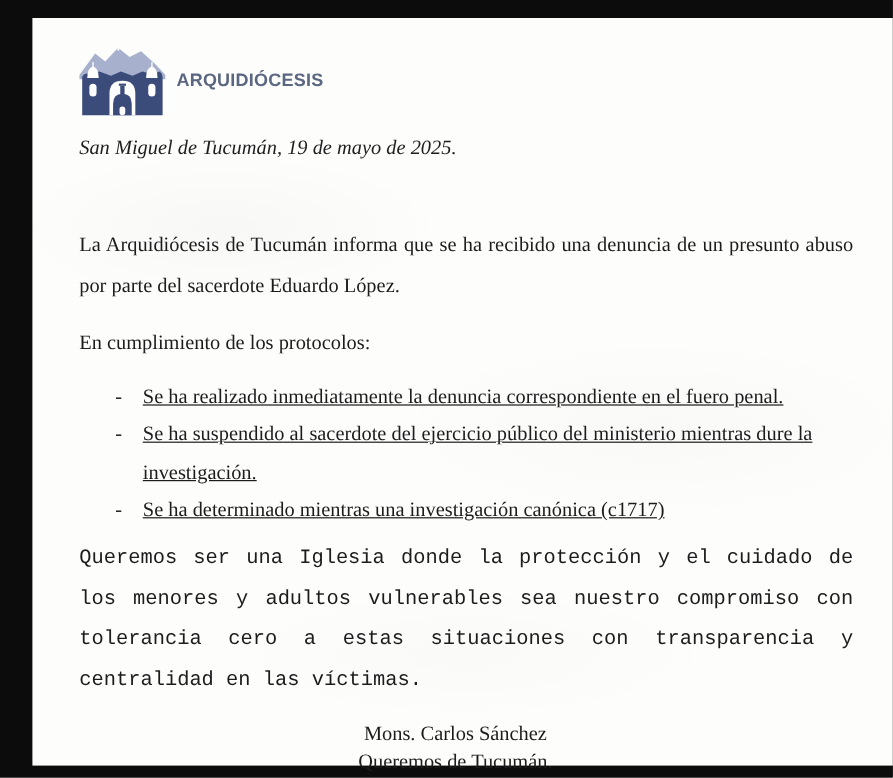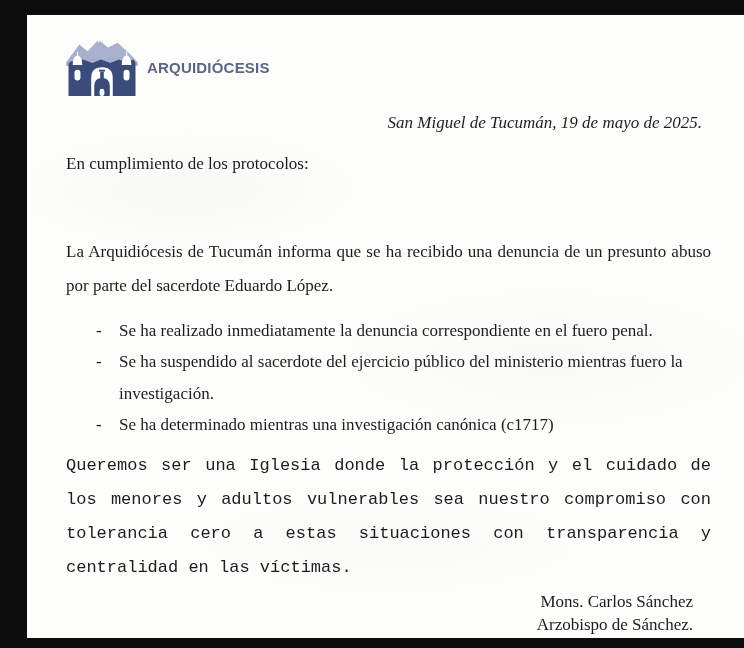--- a/index.html
+++ b/index.html
@@ -44,21 +44,21 @@
     font-family: "Liberation Sans", sans-serif;
     font-weight: 700;
     font-size: 15px;
     line-height: 1.32;
     letter-spacing: 0.2px;
     color: #5b6781;
   }
   .dateline {
     margin-top: 10px;
     padding-right: 9px;
-    text-align: right;
+    text-align: left;
     font-style: italic;
     font-size: 17px;
     color: #1e1e1e;
   }
   .body-par {
     margin: 0;
     font-size: 17px;
     line-height: 2.0;
     color: #1c1c1c;
     text-align: justify;
@@ -77,26 +77,27 @@
   .bullet { display: flex; }
   .bullet-marker {
     flex: none;
     width: 23px;
     margin-left: 30px;
   }
   .bullet-text {
     flex: 1;
     padding-right: 12px;
     text-align: left;
+    text-decoration: underline;
   }
   .par-3 { margin-top: 8px; font-family: Liberation Mono, monospace; }
   .signature {
-    margin-top: 6px;
+    margin-top: 16px;
     padding-right: 18px;
-    text-align: right;
+    text-align: center;
     font-size: 17px;
     line-height: 1.35;
     color: #1c1c1c;
   }
 </style>
 </head>
 <body>
 
 <div class="frame">
   <div class="paper">
@@ -128,40 +129,40 @@
           <rect x="56" y="90" width="8" height="12" rx="4" fill="#ffffff"></rect>
         </svg>
       </div>
       <div class="logo-text">
         <div>ARQUIDIÓCESIS</div>
       </div>
     </div>
 
     <div class="dateline">San Miguel de Tucumán, 19 de mayo de 2025.</div>
 
+    <p class="body-par par-1">La Arquidiócesis de Tucumán informa que se ha recibido una denuncia de un presunto abuso por parte del sacerdote Eduardo López.</p>
+
     <p class="body-par par-2">En cumplimiento de los protocolos:</p>
-
-    <p class="body-par par-1">La Arquidiócesis de Tucumán informa que se ha recibido una denuncia de un presunto abuso por parte del sacerdote Eduardo López.</p>
 
     <ul class="bullets">
       <li class="bullet">
         <span class="bullet-marker">-</span>
         <span class="bullet-text">Se ha realizado inmediatamente la denuncia correspondiente en el fuero penal.</span>
       </li>
       <li class="bullet">
         <span class="bullet-marker">-</span>
-        <span class="bullet-text">Se ha suspendido al sacerdote del ejercicio público del ministerio mientras fuero la investigación.</span>
+        <span class="bullet-text">Se ha suspendido al sacerdote del ejercicio público del ministerio mientras dure la investigación.</span>
       </li>
       <li class="bullet">
         <span class="bullet-marker">-</span>
         <span class="bullet-text">Se ha determinado mientras una investigación canónica (c1717)</span>
       </li>
     </ul>
 
     <p class="body-par par-3">Queremos ser una Iglesia donde la protección y el cuidado de los menores y adultos vulnerables sea nuestro compromiso con tolerancia cero a estas situaciones con transparencia y centralidad en las víctimas.</p>
 
     <div class="signature">
       <div>Mons. Carlos Sánchez</div>
-      <div>Arzobispo de Sánchez.</div>
+      <div>Queremos de Tucumán.</div>
     </div>
 
   </div>
 </div>
 
 </body></html>

